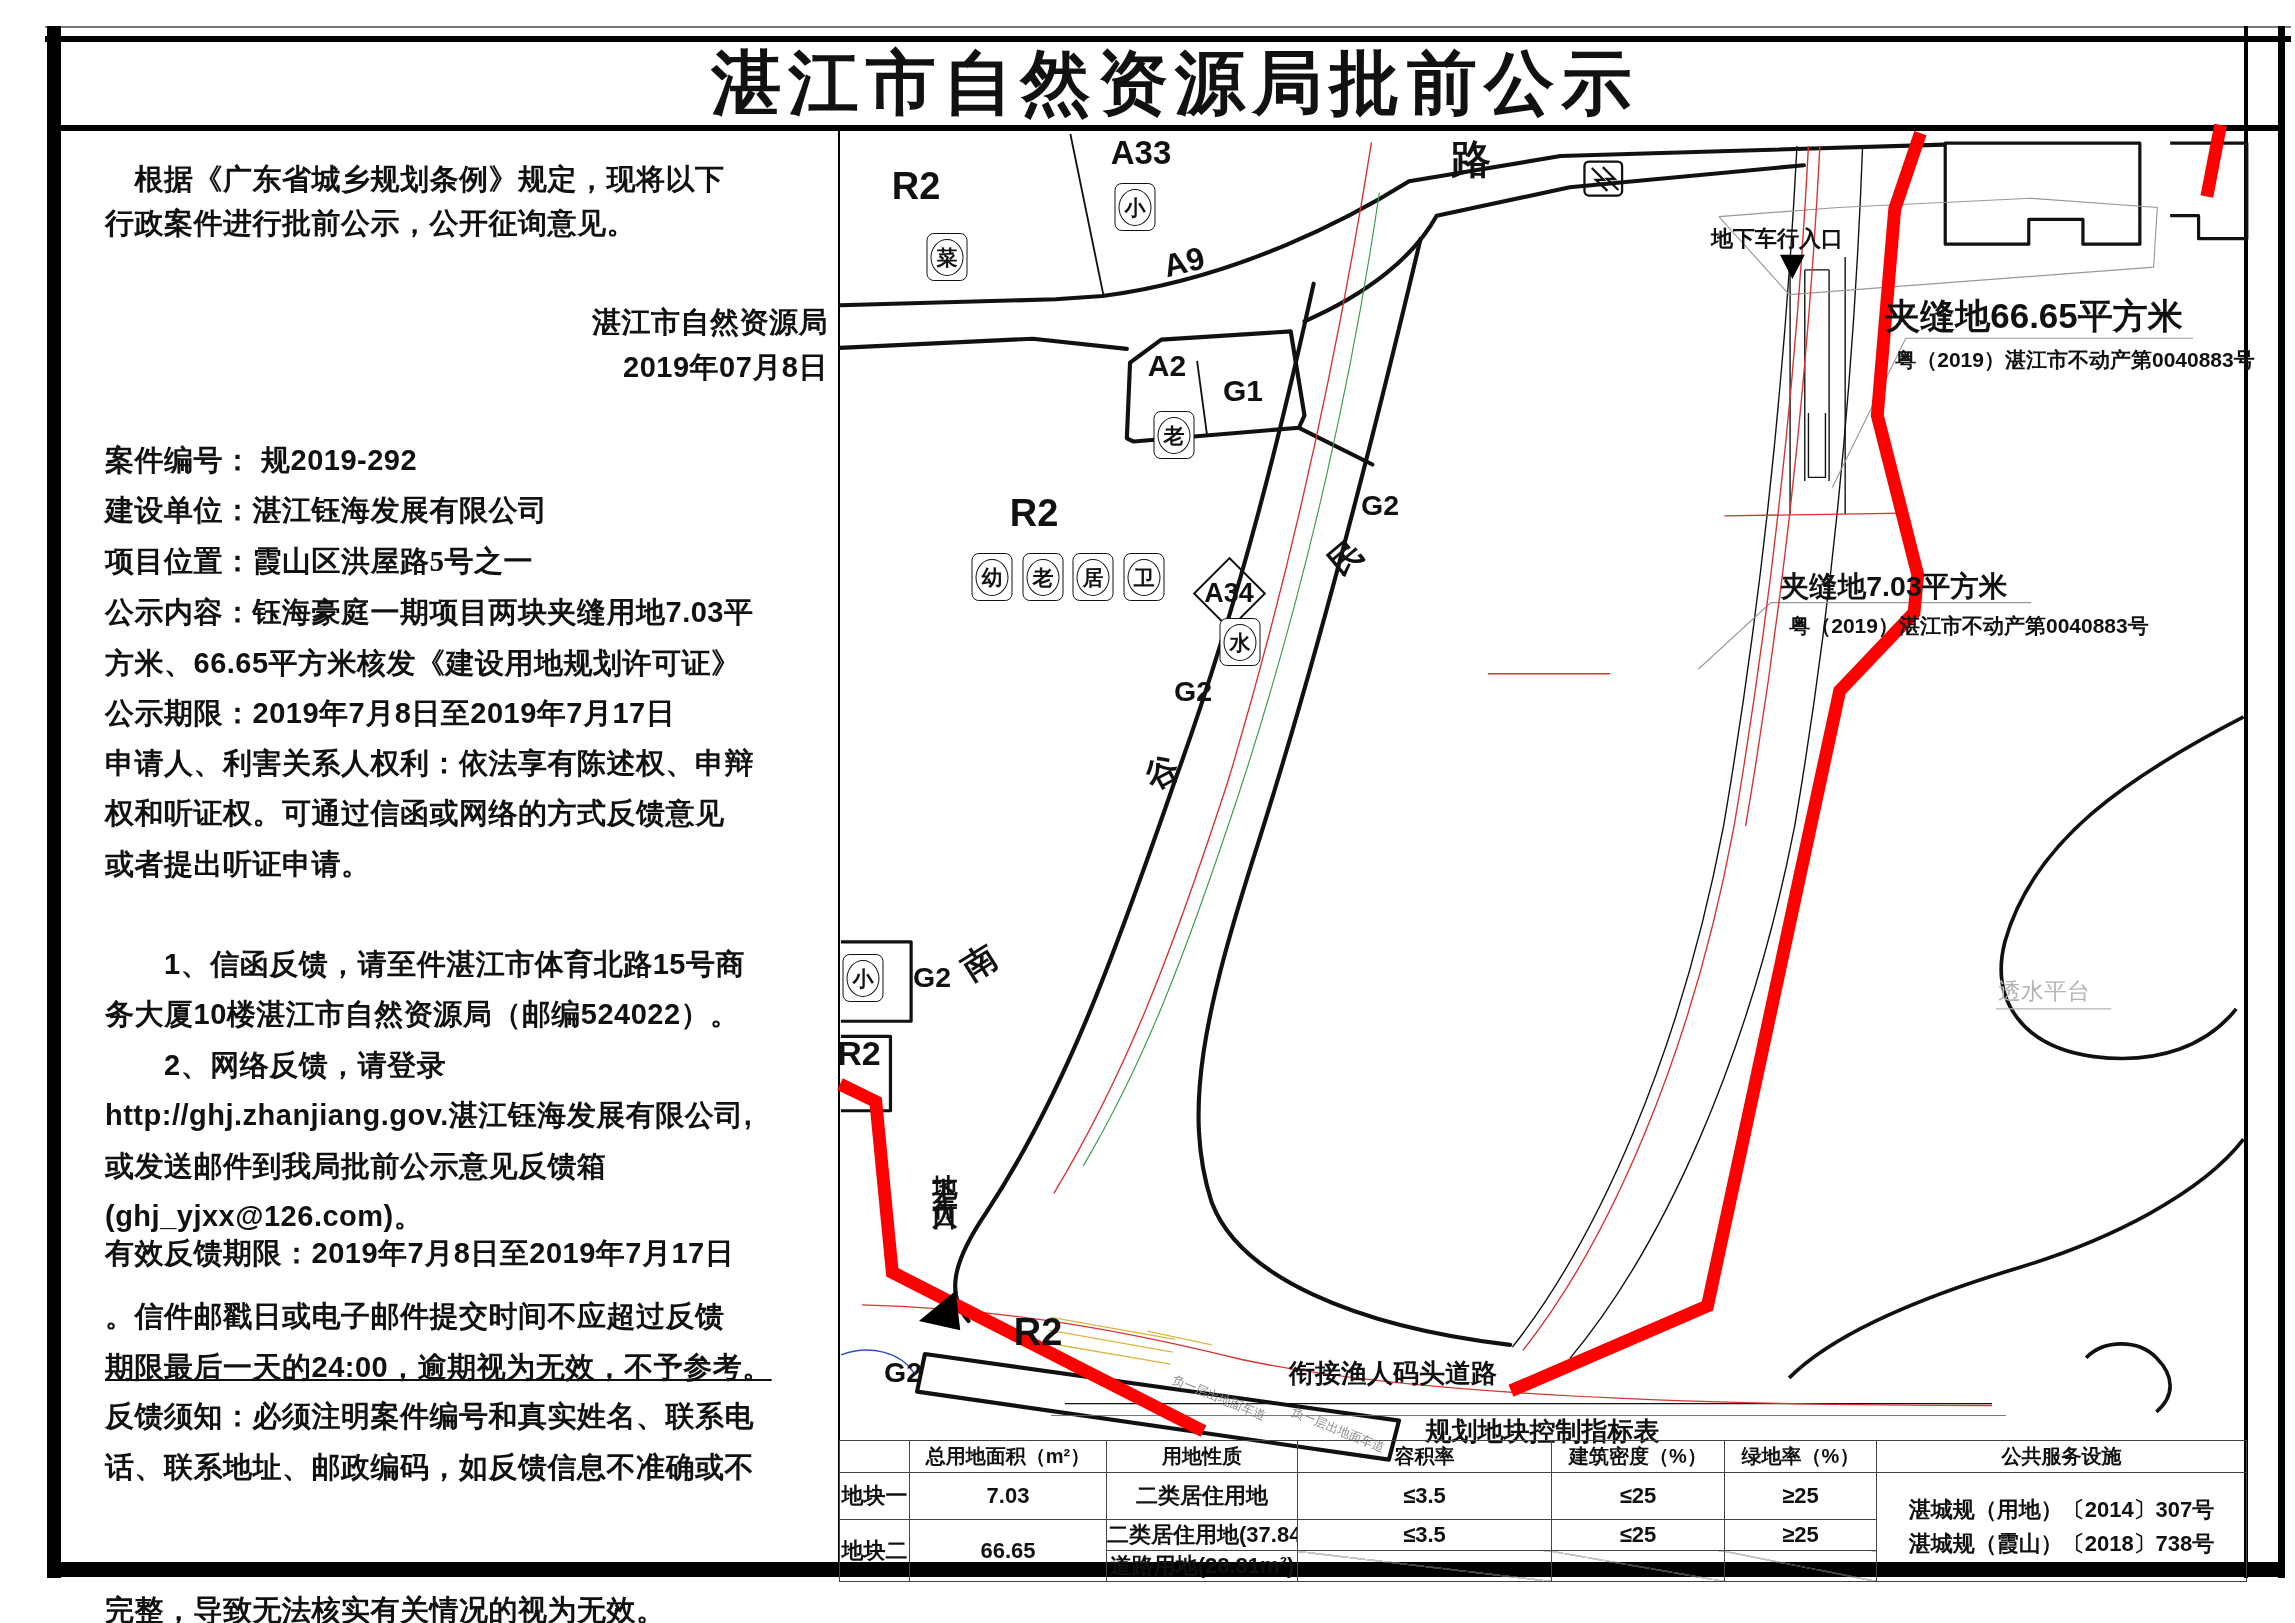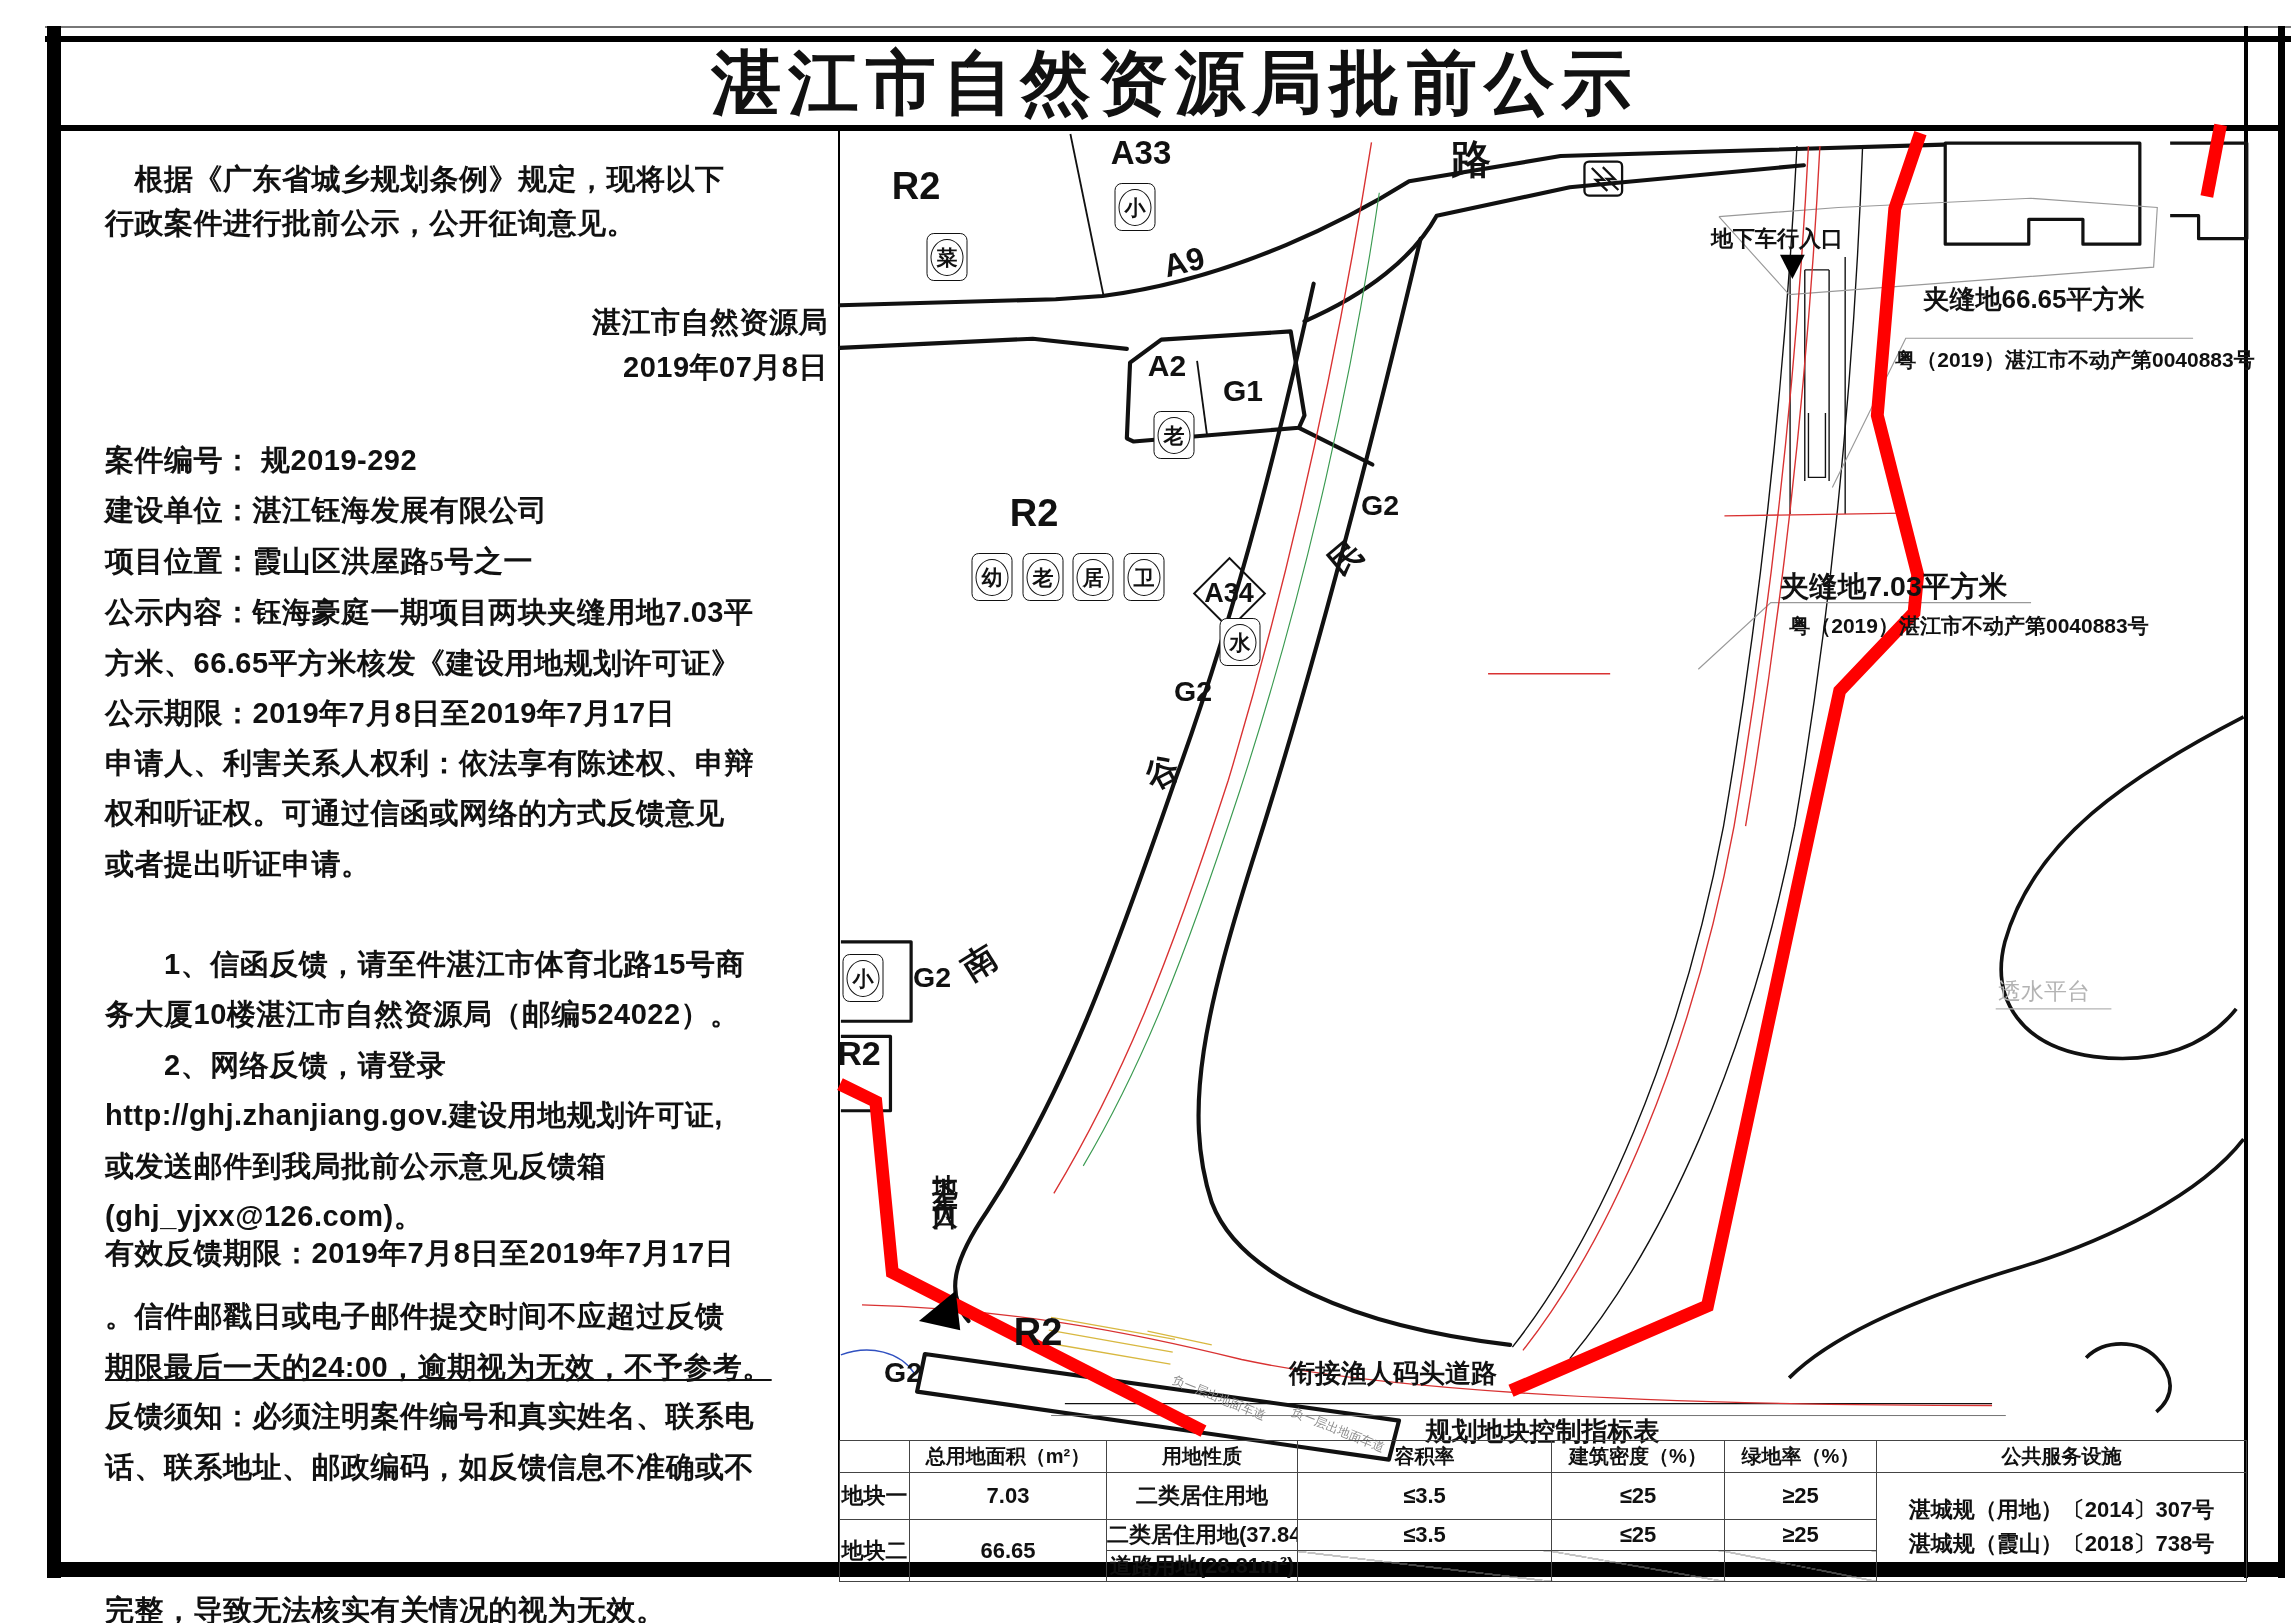--- a/index.html
+++ b/index.html
@@ -77,21 +77,21 @@
       <div class="nline" style="top: 542px; font-family: Liberation Serif, serif;">项目位置：霞山区洪屋路5号之一</div>
       <div class="nline" style="top: 593px;">公示内容：钰海豪庭一期项目两块夹缝用地7.03平</div>
       <div class="nline" style="top: 644px;">方米、66.65平方米核发《建设用地规划许可证》</div>
       <div class="nline" style="top: 694px;">公示期限：2019年7月8日至2019年7月17日</div>
       <div class="nline" style="top: 744px;">申请人、利害关系人权利：依法享有陈述权、申辩</div>
       <div class="nline" style="top: 794px;">权和听证权。可通过信函或网络的方式反馈意见</div>
       <div class="nline" style="top: 845px;">或者提出听证申请。</div>
       <div class="nline" style="top: 945px;">　　1、信函反馈，请至件湛江市体育北路15号商</div>
       <div class="nline" style="top: 995px;">务大厦10楼湛江市自然资源局（邮编524022）。</div>
       <div class="nline" style="top: 1046px;">　　2、网络反馈，请登录</div>
-      <div class="nline" style="top: 1096px;">http://ghj.zhanjiang.gov.建设用地规划许可证,</div>
+      <div class="nline" style="top: 1096px;">http://ghj.zhanjiang.gov.湛江钰海发展有限公司,</div>
       <div class="nline" style="top: 1147px;">或发送邮件到我局批前公示意见反馈箱</div>
       <div class="nline" style="top: 1197px;">(ghj_yjxx@126.com)。</div>
       <div class="nline" style="top: 1234px;">有效反馈期限：2019年7月8日至2019年7月17日</div>
       <div class="nline" style="top: 1297px;">。信件邮戳日或电子邮件提交时间不应超过反馈</div>
       <div class="nline" style="top: 1348px; text-decoration: underline;">期限最后一天的24:00，逾期视为无效，不予参考。</div>
       <div class="nline" style="top: 1397px;">反馈须知：必须注明案件编号和真实姓名、联系电</div>
       <div class="nline" style="top: 1448px;">话、联系地址、邮政编码，如反馈信息不准确或不</div>
       <div class="nline" style="top: 1546px; margin-top: 45px;">完整，导致无法核实有关情况的视为无效。</div>
     </div>
 
@@ -216,21 +216,21 @@
       <div class="mlabel" style="left: 92px; top: 847px; font-size: 28.5px; transform: translate(-50%, -50%);">G2</div>
       <div class="mlabel bc" style="left: 23px; top: 848px; transform: translate(-50%, -50%);">
         <span class="circ">小</span>
       </div>
       <div class="mlabel" style="left: 19px; top: 923px; font-size: 34px; transform: translate(-50%, -50%);">R2</div>
       <div class="mlabel vert" style="left: 105px; top: 1045px; font-size: 25px; transform: translate(-50%, -50%);">地下车行入口</div>
       <div class="mlabel" style="left: 63px; top: 1242px; font-size: 28.5px; transform: translate(-50%, -50%);">G2</div>
       <div class="mlabel" style="left: 198px; top: 1202px; font-size: 38px; transform: translate(-50%, -50%);">R2</div>
       <div class="mlabel" style="left: 553px; top: 1243px; font-size: 26px; transform: translate(-50%, -50%);">衔接渔人码头道路</div>
       <div class="mlabel" style="left: 937px; top: 109px; font-size: 22px; transform: translate(-50%, -50%);">地下车行入口</div>
-      <div class="mlabel bold" style="left: 1194px; top: 169px; font-size: 26px; transform: translate(-50%, -50%);">夹缝地66.65平方米</div>
+      <div class="mlabel bold" style="left: 1194px; top: 185px; font-size: 35px; transform: translate(-50%, -50%);">夹缝地66.65平方米</div>
       <div class="mlabel" style="left: 1235px; top: 229px; font-size: 21px; transform: translate(-50%, -50%);">粤（2019）湛江市不动产第0040883号</div>
       <div class="mlabel bold" style="left: 1054px; top: 456px; font-size: 28.5px; transform: translate(-50%, -50%);">夹缝地7.03平方米</div>
       <div class="mlabel" style="left: 1129px; top: 495px; font-size: 21px; transform: translate(-50%, -50%);">粤（2019）湛江市不动产第0040883号</div>
       <div class="mlabel gray" style="left: 1204px; top: 861px; font-size: 23px; transform: translate(-50%, -50%);">透水平台</div>
       <div class="mlabel gray2" style="left: 379px; top: 1268px; font-size: 12.4px; transform: translate(-50%, -50%) rotate(22deg);">负一层出地面车道</div>
       <div class="mlabel gray2" style="left: 498px; top: 1300px; font-size: 12.4px; transform: translate(-50%, -50%) rotate(22deg);">负一层出地面车道</div>
     </div>
 
   <div id="tbl-title">规划地块控制指标表</div>
   <table id="indicator-table">

